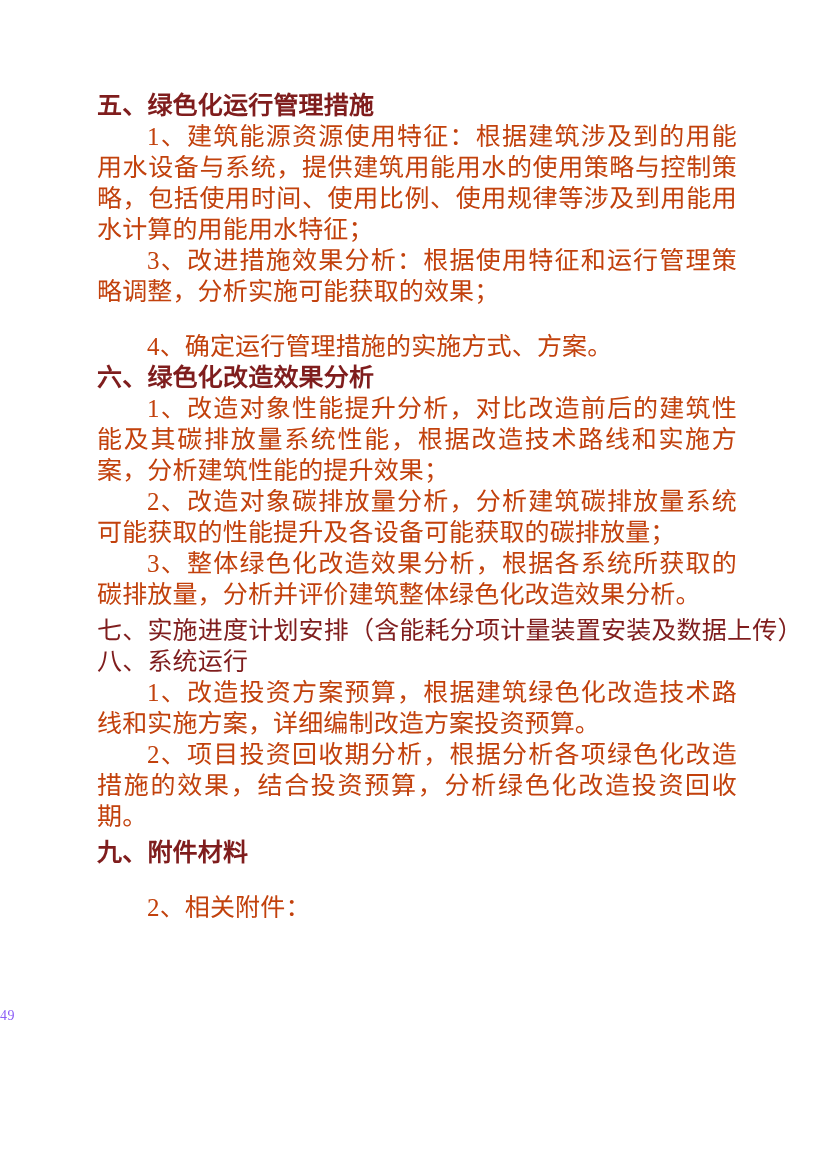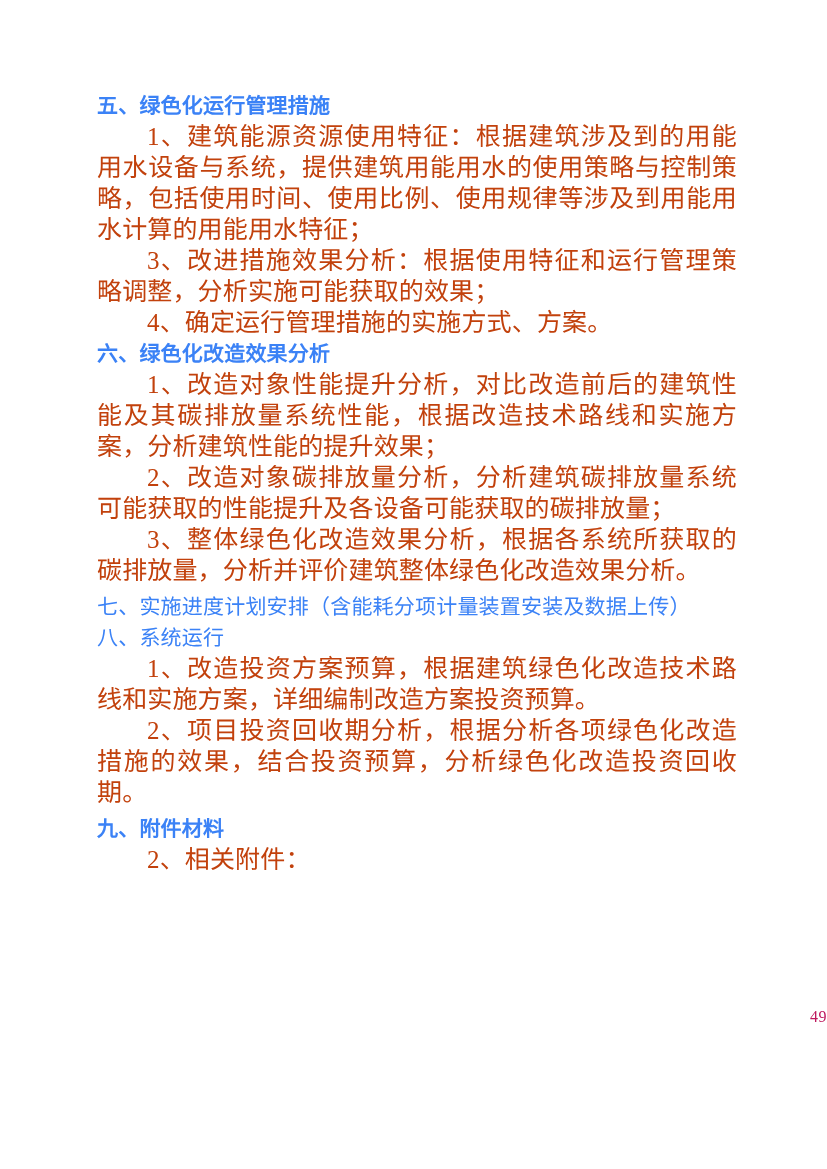--- a/index.html
+++ b/index.html
@@ -24,23 +24,23 @@
   }
   .content {
     position: absolute;
     left: 97px;
     top: 90px;
     width: 640px;
   }
   
   .heading {
     font-family: "Liberation Sans", "DejaVu Sans", sans-serif;
-    font-size: 21px;
+    font-size: 25px;
     line-height: 31px;
-    color: #3b82f6;
+    color: #7f1d1d;
     margin: 0;
     padding: 0;
     letter-spacing: 0.2px;
     white-space: nowrap;
   }
   .heading.bold {
     font-weight: 700;
   }
   .heading.light {
     font-weight: 400;
@@ -55,35 +55,36 @@
     color: #c2410c;
     margin: 0;
     padding: 0;
     text-align: justify;
     text-justify: inter-ideograph;
     text-indent: 2em;
     letter-spacing: 0.15px;
   }
   .para.tight {
     text-align: left;
+    margin-top: 24px;
   }
   .para.sub {
     text-indent: 1.55em;
     text-align: left;
   }
   
   .page-number {
     position: absolute;
     left: 0;
     top: 1008px;
     width: 827px;
-    text-align: right;
+    text-align: left;
     font-family: "Liberation Serif", "DejaVu Serif", serif;
-    font-size: 16px;
-    color: #be185d;
+    font-size: 14px;
+    color: #8b5cf6;
     letter-spacing: 0.5px;
   }
 </style>
 </head>
 <body>
 
 <div class="page">
   <div class="content">
 
     <h2 class="heading bold">五、绿色化运行管理措施</h2>

